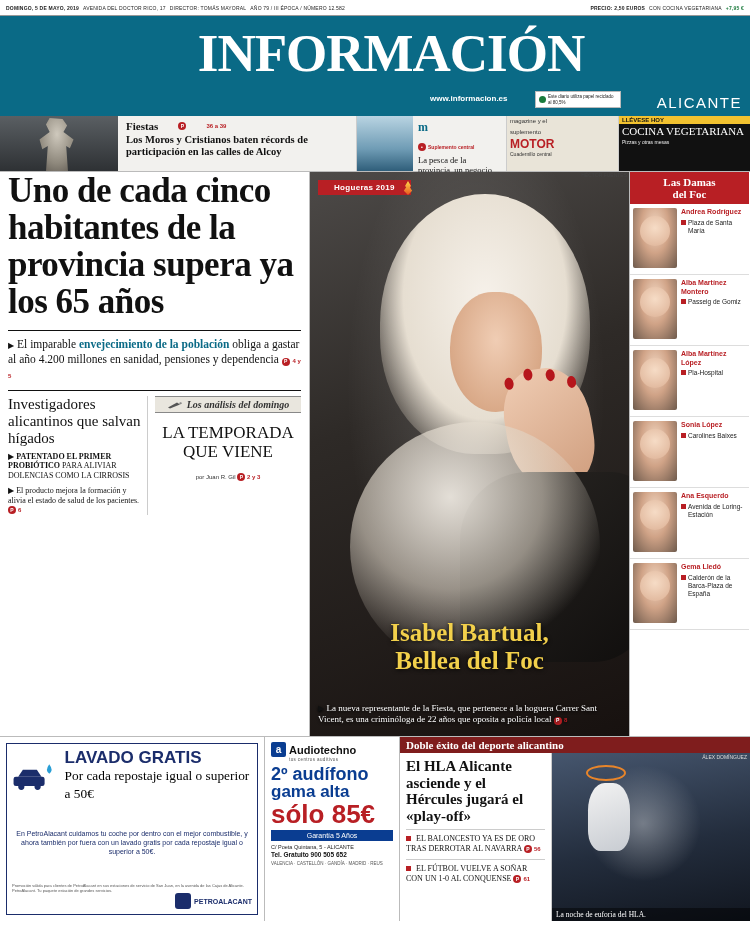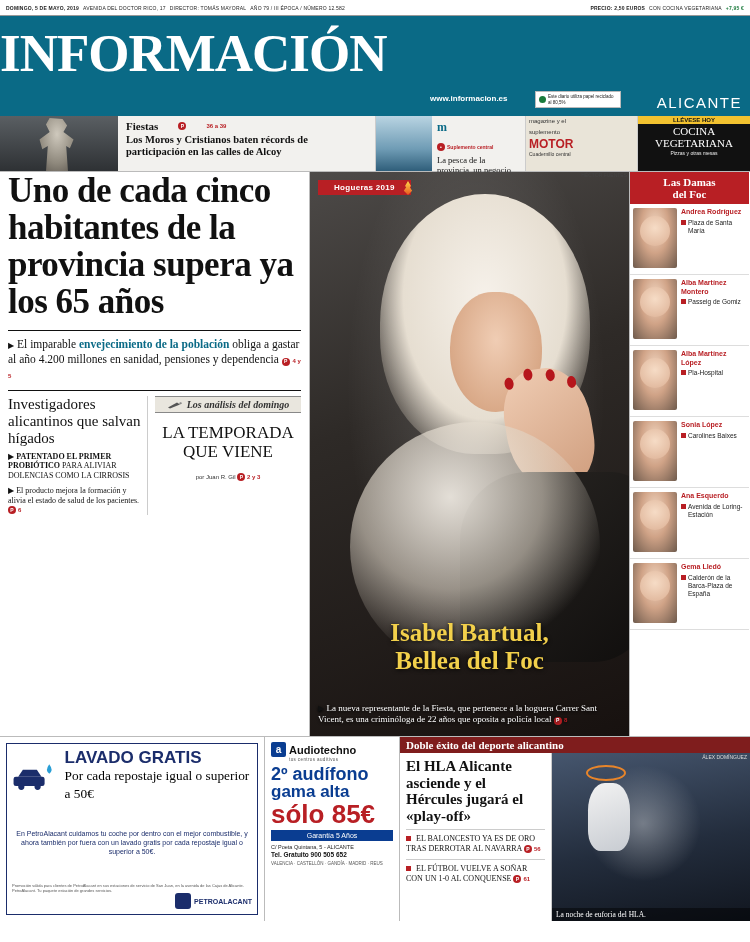--- a/index.html
+++ b/index.html
@@ -24,21 +24,21 @@
   .topbar-left b { font-weight: 700; }
   .topbar-right { display:flex; align-items:center; gap:4px; }
   .topbar-right .price { font-weight: 700; }
   .veg { color:#1a7a3c; font-weight:700; }
 
   
   .masthead {
     background: #0a6a86;
     height: 74px;
     position: relative;
-    display:flex; align-items:center; 
+    display:flex; align-items:center; justify-content:center;padding-left:32px;
   }
   .masthead .logo {
     color: #fff;
     font-family: "Liberation Serif", serif;
     font-size: 53px;
     font-weight: 700;
     letter-spacing: -1px;
     line-height: 1;
   }
   .masthead-sub {
@@ -113,21 +113,21 @@
     font-family:"Liberation Sans",sans-serif; font-size:5px; color:#b81f24; font-weight:700;
     display:inline-flex; align-items:center; gap:2px;
   }
   .promo-desc {
     font-family:"Liberation Serif",serif; font-size:8.5px; line-height:1.2; color:#111; margin-top:2px;
   }
   .promo-motor { width:112px; border-right:1px solid #ccc; position:relative; background:#e9e4d8; overflow:hidden;}
   .motor-top { font-family:"Liberation Sans",sans-serif; font-size:6px; color:#333; padding:2px 3px; line-height:1.1;}
   .motor-big { font-family:"Liberation Sans",sans-serif; font-size:12px; font-weight:700; color:#b81f24; padding-left:3px;}
   .motor-sub { font-family:"Liberation Sans",sans-serif; font-size:5px; color:#333; padding-left:3px;}
-  .promo-veg { width:112px; position:relative; overflow:hidden; background:#111;text-align:center;}
+  .promo-veg { width:131px; position:relative; overflow:hidden; background:#111;}
   .veg-banner {
     background:#f2c230; color:#111; font-family:"Liberation Sans",sans-serif;
     font-size:6px; font-weight:700; padding:1px 3px;
   }
   .veg-title { color:#fff; font-family:"Liberation Serif",serif; font-size:11px; line-height:1.05; padding:2px 3px 0;}
   .veg-sub { color:#eee; font-family:"Liberation Sans",sans-serif; font-size:5px; padding:1px 3px;}
 
   
   .main {
     display: flex;

